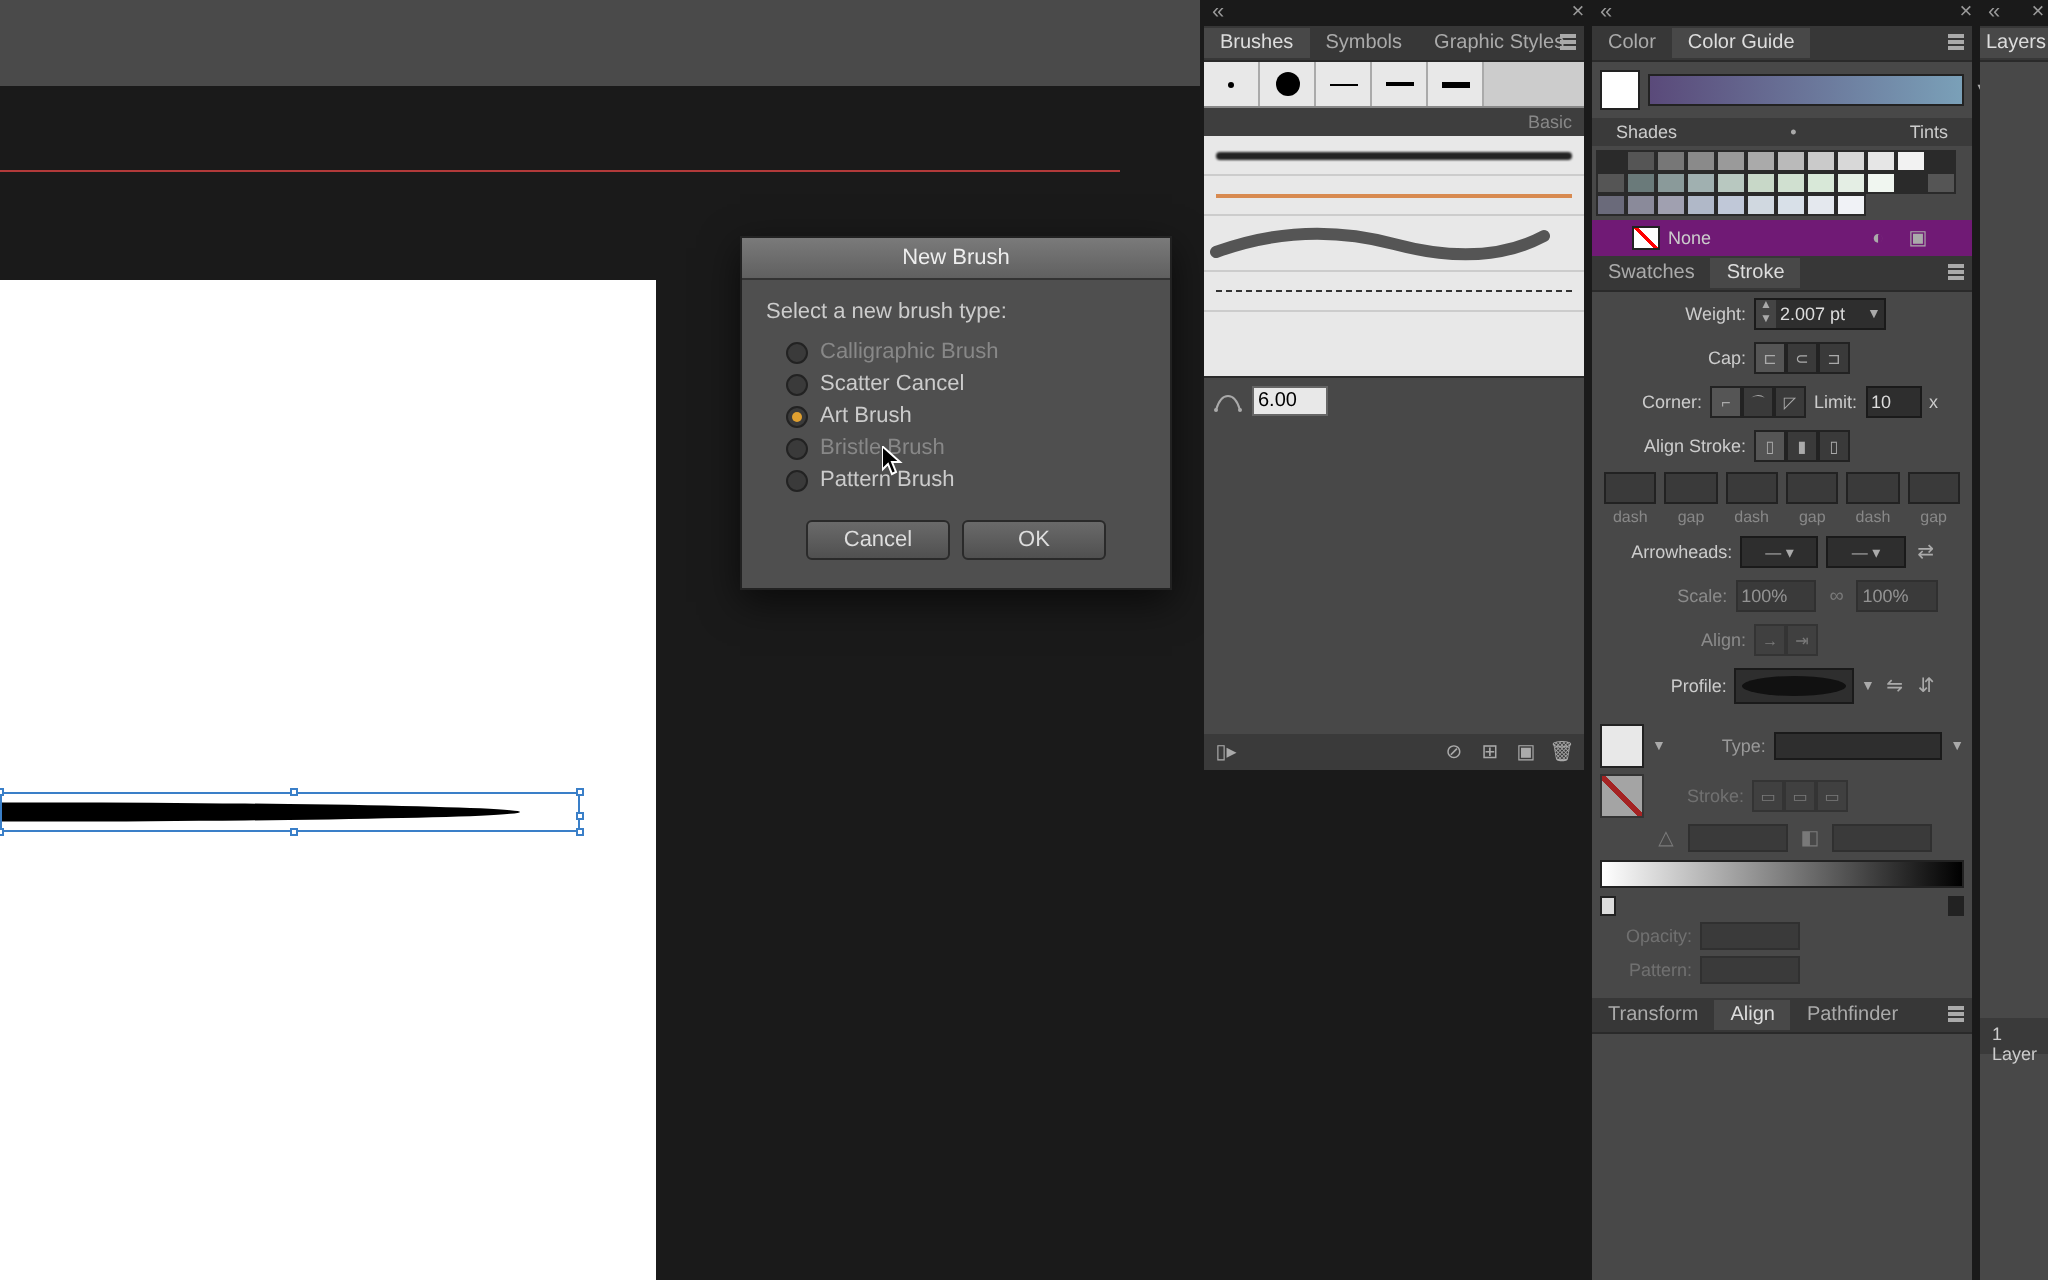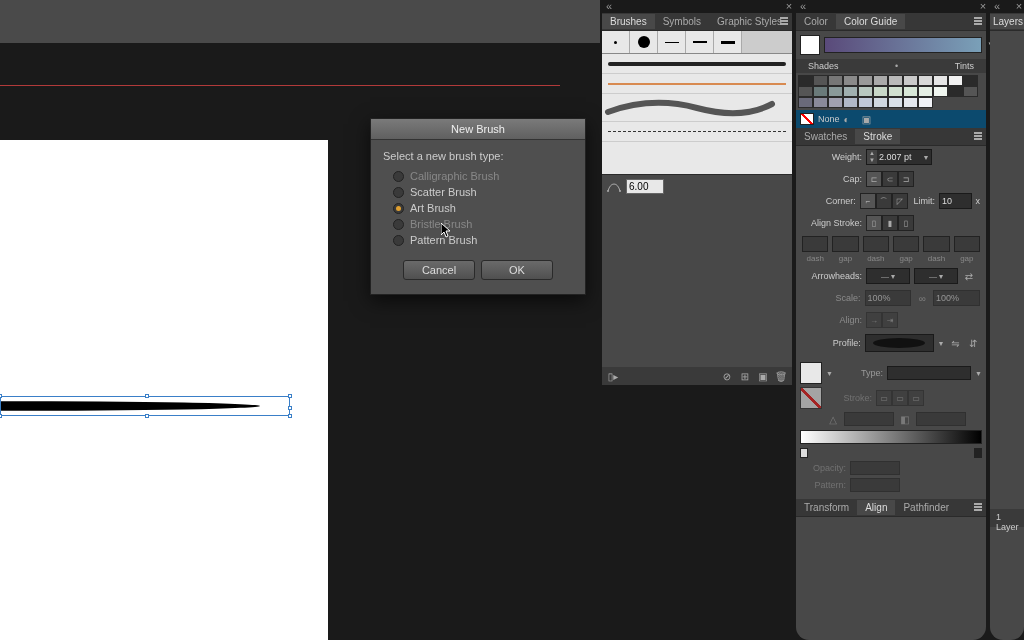--- a/index.html
+++ b/index.html
@@ -18,21 +18,21 @@
   .dialog-body { padding:10px 12px 14px; color:#ccc; font-size:11px; }
   .dialog-body .prompt { margin-bottom:8px; }
   .radio-row { display:flex; align-items:center; margin:4px 0 4px 10px; cursor:pointer; }
   .radio-row.disabled { color:#888; cursor:default; }
   .radio { width:11px; height:11px; border-radius:50%; border:1px solid #222; background:#3a3a3a; margin-right:6px; display:flex; align-items:center; justify-content:center; }
   .radio.sel::after { content:''; width:5px; height:5px; border-radius:50%; background:#e0a030; }
   .dialog-buttons { display:flex; justify-content:center; gap:6px; margin-top:14px; }
   .dlg-btn { background:linear-gradient(#6a6a6a,#505050); border:1px solid #2a2a2a; color:#ddd; font-size:11px; padding:3px 0; width:72px; text-align:center; cursor:pointer; border-radius:3px; }
 
   
-  .panel-group { position:absolute; top:13px; background:#484848;border-radius:13px; }
+  .panel-group { position:absolute; top:13px; background:#484848; }
   .pg1 { left:602px; width:190px; height:372px; }
   .pg2 { left:796px; width:190px; height:627px; }
   .pg3 { left:990px; width:34px; height:627px; }
 
   .panel-tabbar { display:flex; align-items:center; background:#373737; height:18px; border-bottom:1px solid #2a2a2a; position:relative; }
   .panel-tab { font-size:10px; color:#aaa; padding:2px 8px; cursor:pointer; }
   .panel-tab.active { background:#484848; color:#ddd; }
   .panel-menu { position:absolute; right:2px; top:3px; width:12px; height:10px; cursor:pointer; }
   .panel-menu::before { content:''; position:absolute; left:2px; top:1px; width:8px; height:2px; background:#aaa; box-shadow:0 3px 0 #aaa, 0 6px 0 #aaa; }
 
@@ -50,27 +50,27 @@
   .brush-bottom { position:absolute; bottom:0; left:0; right:0; height:18px; background:#3a3a3a; display:flex; align-items:center; justify-content:space-between; padding:0 4px; }
   .tiny-icon { width:14px; height:14px; cursor:pointer; color:#aaa; font-size:10px; display:flex; align-items:center; justify-content:center; }
 
   
   .color-top { display:flex; align-items:center; padding:4px; gap:4px; }
   .fill-sw { width:20px; height:20px; border:1px solid #222; background:#fff; }
   .grad-bar { flex:1; height:16px; background:linear-gradient(90deg,#5a4a7a,#7aa0b8); border:1px solid #222; position:relative; }
   .shade-tint { display:flex; justify-content:space-between; font-size:9px; color:#ccc; background:#3a3a3a; padding:2px 12px; }
   .swatch-grid { display:flex; flex-wrap:wrap; padding:2px; }
   .sw { width:15px; height:11px; border:1px solid #2a2a2a; cursor:pointer; }
-  .none-row { display:flex; align-items:center; background:#0c4a6e; padding:2px 4px; font-size:9px; color:#ccc; justify-content:flex-start; }
+  .none-row { display:flex; align-items:center; background:#701a75; padding:2px 20px; font-size:9px; color:#ccc; justify-content:space-between; }
   .none-box { width:14px; height:12px; border:1px solid #222; background:#fff; position:relative; margin-right:4px; }
   .none-box::after { content:''; position:absolute; left:0; top:0; right:0; bottom:0; background:linear-gradient(45deg, transparent 45%, red 45%, red 55%, transparent 55%); }
 
   
   .stroke-panel { font-size:9px; color:#ccc; }
-  .sp-row { display:flex; align-items:center; padding:3px 6px; gap:4px; }
+  .sp-row { display:flex; align-items:center; padding:3px 17px; gap:4px; }
   .sp-label { text-align:right; width:60px; }
   .num-field { display:flex; align-items:center; background:#2e2e2e; border:1px solid #1a1a1a; height:16px; }
   .num-field .stepper { width:10px; height:14px; display:flex; flex-direction:column; }
   .num-field .stepper div { flex:1; font-size:6px; color:#aaa; text-align:center; line-height:7px; cursor:pointer; background:#444; }
   .num-field input { width:44px; background:#2e2e2e; border:none; color:#ddd; font-size:9px; padding:0 2px; }
   .btn-grp { display:flex; }
   .btn-grp .b { width:16px; height:16px; background:#3a3a3a; border:1px solid #222; cursor:pointer; display:flex; align-items:center; justify-content:center; color:#aaa; font-size:8px; }
   .btn-grp .b.active { background:#555; }
   .dashed-row { display:flex; gap:4px; padding:2px 6px; }
   .dash-cell { flex:1; text-align:center; font-size:8px; color:#888; }
@@ -116,21 +116,21 @@
 <div class="dialog">
   <div class="dialog-title">New Brush</div>
   <div class="dialog-body">
     <div class="prompt">Select a new brush type:</div>
     <div class="radio-row disabled">
       <div class="radio"></div>
       <span>Calligraphic Brush</span>
     </div>
     <div class="radio-row">
       <div class="radio"></div>
-      <span>Scatter Brush</span>
+      <span>Scatter Cancel</span>
     </div>
     <div class="radio-row">
       <div class="radio sel"></div>
       <span>Art Brush</span>
     </div>
     <div class="radio-row disabled">
       <div class="radio"></div>
       <span>Bristle Brush</span>
     </div>
     <div class="radio-row">
@@ -163,20 +163,21 @@
     <div class="brush-sw">
         <div style="width:14px;height:1px;background:#000;"></div>
       </div>
     <div class="brush-sw">
         <div style="width:14px;height:2px;background:#000;"></div>
       </div>
     <div class="brush-sw">
         <div style="width:14px;height:3px;background:#000;"></div>
       </div>
   </div>
+  <div class="brush-basic-label">Basic</div>
   <div class="brush-list">
     <div class="brush-item">
         <div style="position:absolute;left:6px;right:6px;top:8px;height:4px;background:#222;border-radius:2px;filter:blur(0.5px);"></div>
       </div>
     <div class="brush-item">
         <div style="position:absolute;left:6px;right:6px;top:9px;height:2px;background:#d88a50;"></div>
       </div>
     <div class="brush-item" style="height:28px">
        <svg width="100%" height="28">
           <path d="M6 18 Q 50 2, 95 14 T 170 10" stroke="#555" stroke-width="6" fill="none" stroke-linecap="round"></path>

